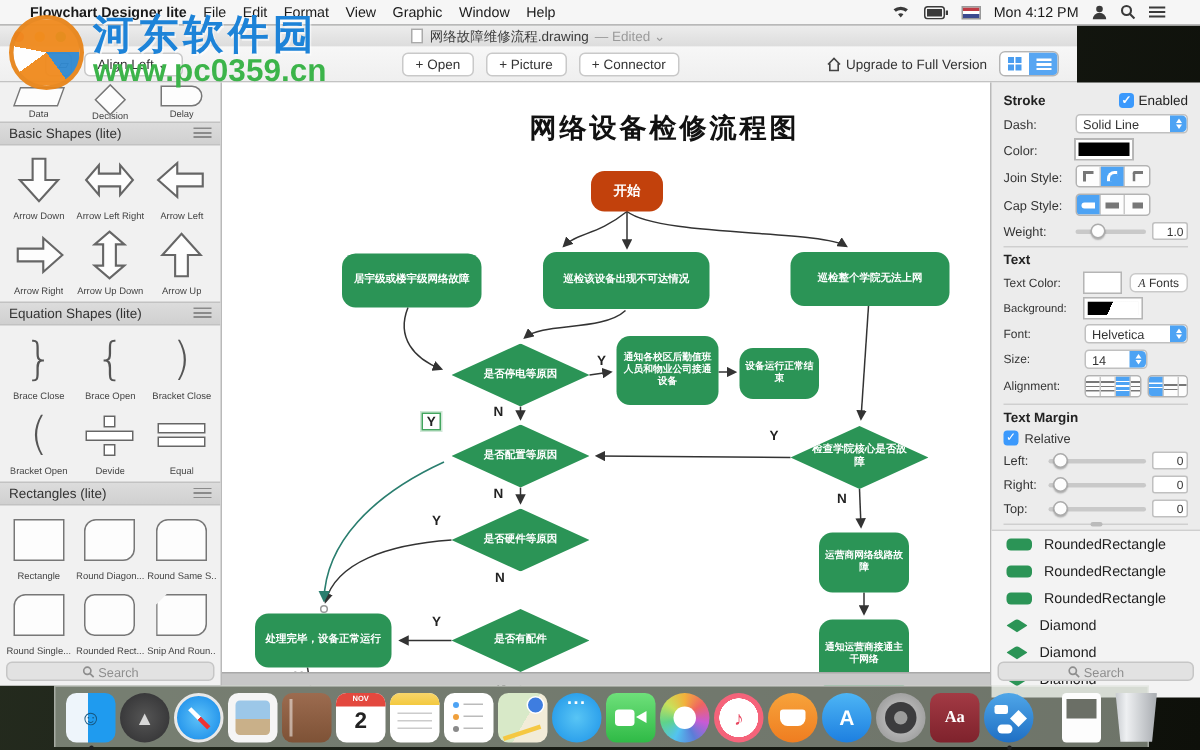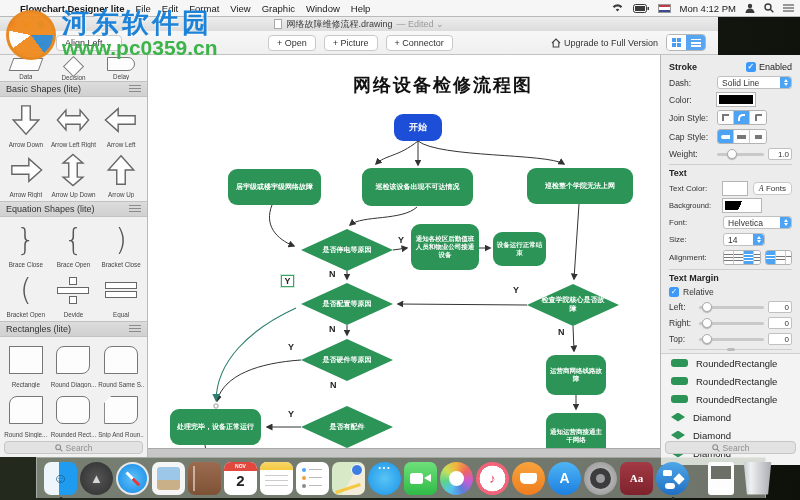--- a/index.html
+++ b/index.html
@@ -4,21 +4,21 @@
 <style>
   * { margin:0; padding:0; box-sizing:border-box; }
   html,body { width:800px; height:500px; overflow:hidden; font-family:"Liberation Sans",sans-serif; background:#000; }
   .desktop { position:absolute; inset:0; background:linear-gradient(100deg,#262d1f 0%,#1b2018 40%,#0e100a 100%); }
 
   
   .menubar { position:absolute; left:0; top:0; width:800px; height:17px; background:#f6f6f6; border-bottom:1px solid #b9b9b9; display:flex; align-items:center; font-size:9.5px; color:#1a1a1a; z-index:30; }
   .menubar .apple { margin:0 10px 0 10px; font-size:10px; }
   .menubar .mname { margin-right:11px; white-space:nowrap; }
   .menubar .appname { font-weight:bold; }
-  .menubar .right { margin-left:auto; display:flex; align-items:center; gap:9px; padding-right:6px; }
+  .menubar .right { margin-left:auto; display:flex; align-items:center; gap:9px; padding-right:23px; }
   .menubar .clock { font-size:9.5px; }
   .flagicon { width:13px; height:9px; background:linear-gradient(#bf3b45 0 33%,#fff 33% 66%,#3b4a8f 66% 100%); border:0.5px solid #999; }
 
   
   .window { position:absolute; left:0; top:17px; width:718px; height:440px; background:#ececec; z-index:10; }
   .titlebar { position:absolute; left:0; top:0; width:100%; height:14px; background:linear-gradient(#ededed,#dcdcdc); display:flex; align-items:center; justify-content:center; font-size:9px; color:#3c3c3c; }
   .titlebar .tl { position:absolute; left:9px; top:4px; display:flex; gap:7px; }
   .tl i { width:7px; height:7px; border-radius:50%; display:block; }
   .tl .r{background:#fc5753;} .tl .y{background:#fdbc40;} .tl .g{background:#33c748;}
   .titlebar .edited { color:#9a9a9a; margin-left:4px; }
@@ -407,21 +407,21 @@
         <path d="M199,270 L199,280" marker-end="url(#ah)"></path>
         <path d="M153,305 C110,308 76,320 69,346" marker-end="url(#ah)"></path>
         <path d="M153,372 L119,372" marker-end="url(#ah)"></path>
         <path d="M57,390 L59,402"></path>
         <path d="M199,393 L199,402"></path>
       </g>
       <path d="M148,253 C100,275 69,307 68,345" stroke="#2a7e6f" stroke-width="1.1" fill="none" marker-end="url(#ahg)"></path>
       <circle cx="68" cy="351" r="2.2" fill="#fff" stroke="#999"></circle>
     </svg>
     <div id="nodes">
-        <div class="node rounded" style="left: 246px; top: 59px; width: 48px; height: 27px; font-size: 9px; background: #1d4ed8;">开始</div>
+        <div class="node rounded" style="left: 246px; top: 59px; width: 48px; height: 27px; font-size: 9px; background: #c2410c;">开始</div>
         <div class="node rounded" style="left: 80px; top: 114px; width: 93px; height: 36px; font-size: 7px; background: rgb(43, 148, 86);">居宇级或楼宇级网络故障</div>
         <div class="node rounded" style="left: 214px; top: 113px; width: 111px; height: 38px; font-size: 7px; background: rgb(43, 148, 86);">巡检该设备出现不可达情况</div>
         <div class="node rounded" style="left: 379px; top: 113px; width: 106px; height: 36px; font-size: 7px; background: rgb(43, 148, 86);">巡检整个学院无法上网</div>
         <div class="node diamond" style="left: 153px; top: 174px; width: 92px; height: 42px; font-size: 7px; background: rgb(43, 148, 86);">是否停电等原因</div>
         <div class="node rounded" style="left: 263px; top: 169px; width: 68px; height: 46px; font-size: 6.5px; background: rgb(43, 148, 86);">通知各校区后勤值班人员和物业公司接通设备</div>
         <div class="node rounded" style="left: 345px; top: 177px; width: 53px; height: 34px; font-size: 6.5px; background: rgb(43, 148, 86);">设备运行正常结束</div>
         <div class="node diamond" style="left: 379px; top: 229px; width: 92px; height: 42px; font-size: 7px; background: rgb(43, 148, 86);">检查学院核心是否故障</div>
         <div class="node diamond" style="left: 153px; top: 228px; width: 92px; height: 42px; font-size: 7px; background: rgb(43, 148, 86);">是否配置等原因</div>
         <div class="node diamond" style="left: 153px; top: 284px; width: 92px; height: 42px; font-size: 7px; background: rgb(43, 148, 86);">是否硬件等原因</div>
         <div class="node rounded" style="left: 398px; top: 300px; width: 60px; height: 40px; font-size: 6.5px; background: rgb(43, 148, 86);">运营商网络线路故障</div>

